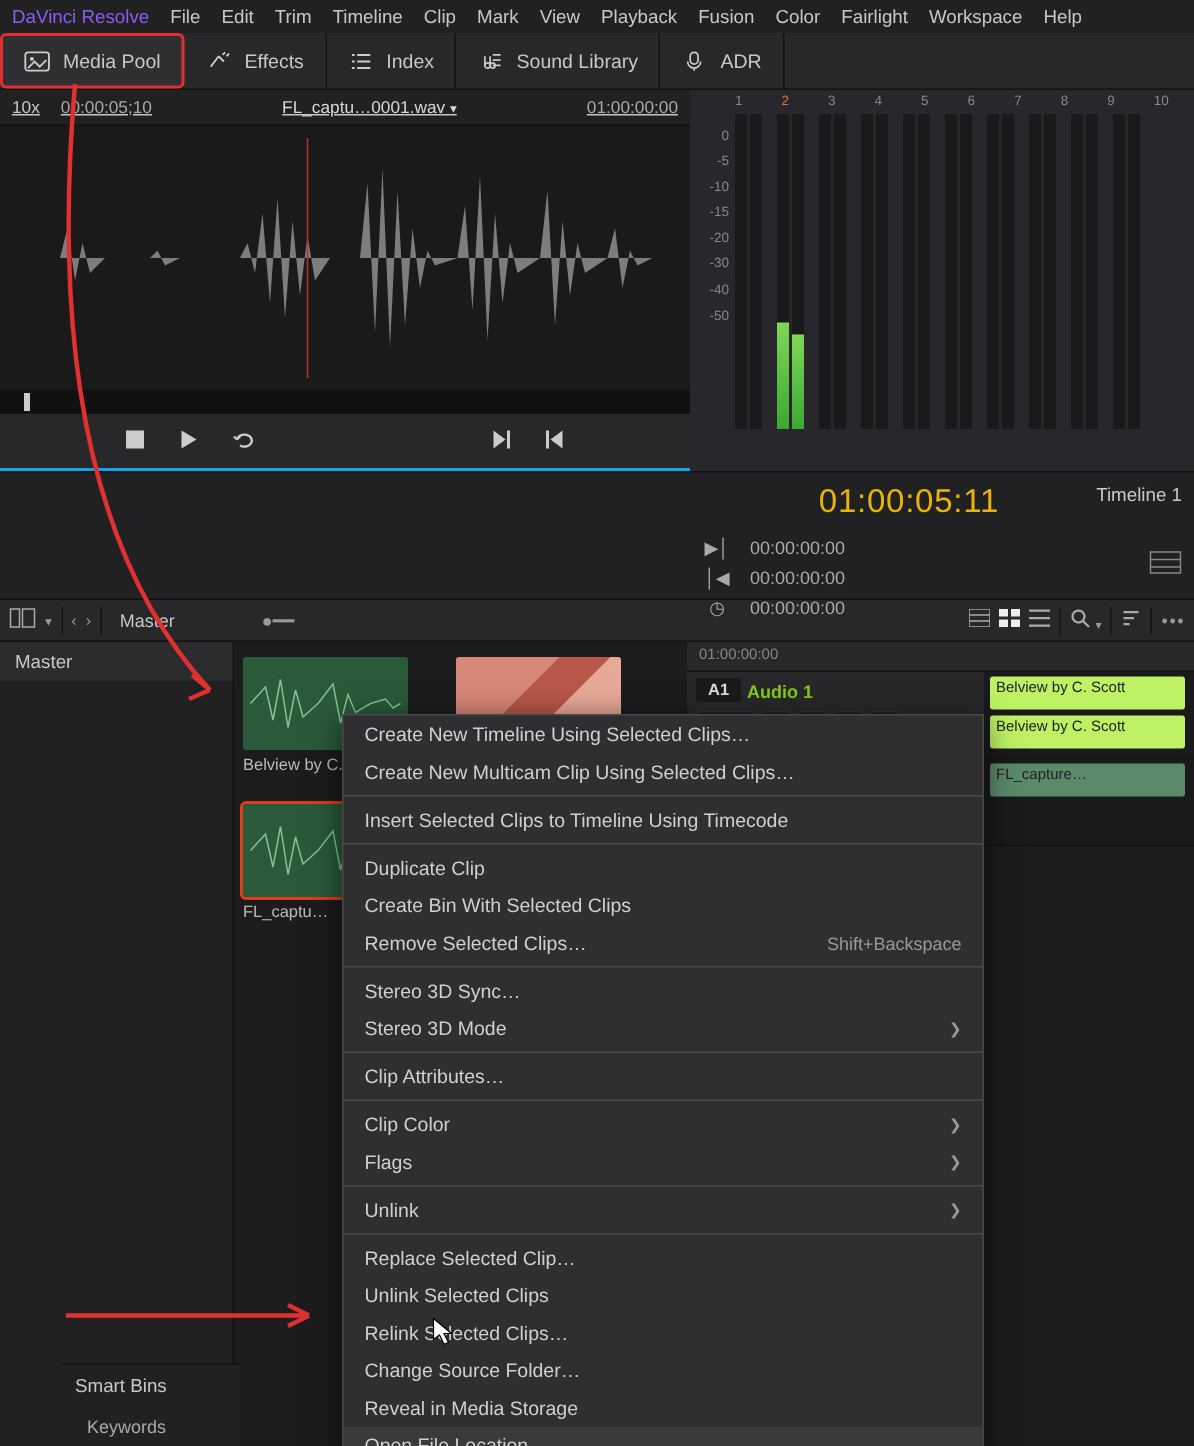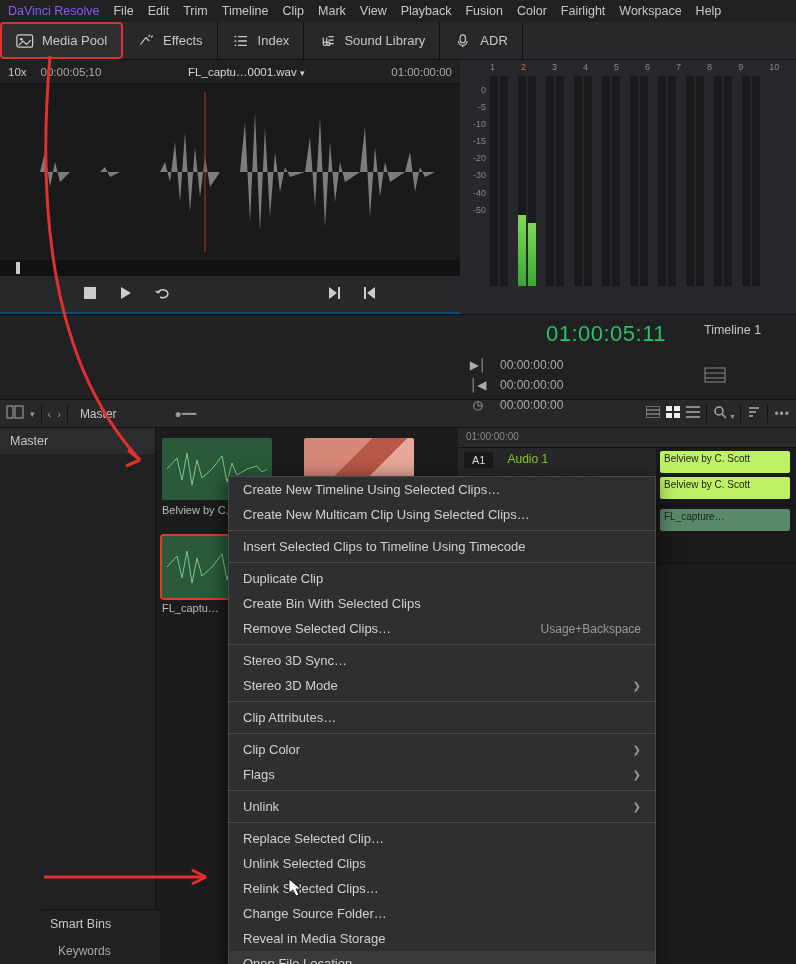--- a/index.html
+++ b/index.html
@@ -4,57 +4,57 @@
 <style>
 * { margin: 0; padding: 0; box-sizing: border-box; font-family: -apple-system, BlinkMacSystemFont, "Segoe UI", sans-serif; }
 body { background: #1c1c1c; color: #c8c8c8; width: 796px; height: 964px; overflow: hidden; font-size: 12px; position: relative; }
 .menubar { display: flex; gap: 14px; padding: 4px 8px; background: #212121; font-size: 12.5px; color: #c8c8c8; }
 .menubar span:first-child { color: #8b5cf6; }
 .toolbar { display: flex; background: #28282a; height: 38px; border-bottom: 1px solid #111; }
 .toolbar-item { display: flex; align-items: center; gap: 8px; padding: 0 14px; height: 100%; border-right: 1px solid #111; font-size: 13px; cursor: pointer; }
 .toolbar-item.highlighted { border: 2px solid #e03030; border-radius: 4px; background: #2f2f31; }
 .icon-box { display: inline-flex; width: 18px; height: 14px; }
 .main-row { display: flex; height: 254px; }
-.viewer { flex: 0 0 460px; background: #0c4a6e; position: relative; }
+.viewer { flex: 0 0 460px; background: #0ea5e9; position: relative; text-decoration: underline; }
 .viewer-header { display: flex; align-items: center; gap: 14px; height: 24px; padding: 0 8px; font-size: 11.5px; background: #212121; border-bottom: 1px solid #111; }
 .viewer-header .fn { flex: 1; text-align: center; color: #d8d8d8; }
 .viewer-header .tc { color: #aaa; }
 .wave-area { height: 176px; position: relative; background: #1a1a1a; display: flex; align-items: center; justify-content: center; }
 .scrubber { height: 16px; background: #111; position: relative; }
 .scrubber-thumb { position: absolute; left: 16px; top: 2px; width: 4px; height: 12px; background: #ccc; }
 .transport { display: flex; align-items: center; justify-content: center; gap: 22px; height: 36px; background: #28282a; }
 .transport .spacer { width: 110px; }
 .meters { flex: 1; background: #28282c; position: relative; padding-top: 14px; }
 .meter-labels { position: absolute; left: 2px; top: 22px; font-size: 9px; color: #888; line-height: 1.9; text-align: right; width: 24px; }
 .meter-nums { position: absolute; top: 2px; left: 30px; display: flex; gap: 26px; font-size: 9px; }
 .meter-nums span { color: #888; }
 .meter-nums span.active { color: #e06a3c; }
 .meter-bars { position: absolute; left: 30px; top: 16px; bottom: 10px; display: flex; gap: 10px; }
 .meter-pair { display: flex; gap: 2px; }
 .meter-bar { width: 8px; height: 210px; background: #1a1a1c; position: relative; }
 .meter-fill { position: absolute; bottom: 0; left: 0; right: 0; background: linear-gradient(#7fd858, #3aa832); }
 .second-row { display: flex; height: 86px; background: #212123; border-top: 1px solid #111; border-bottom: 1px solid #111; }
-.tc-big { width: 220px; text-align: right; padding: 6px 14px; font-size: 22px; color: #22c55e; font-weight: 300; letter-spacing: 0.5px; }
+.tc-big { width: 220px; text-align: right; padding: 6px 14px; font-size: 22px; color: #eab308; font-weight: 300; letter-spacing: 0.5px; }
 .tc-rows { flex: 0 0 240px; padding-top: 4px; }
 .tc-row { display: flex; align-items: center; gap: 14px; padding: 3px 10px; font-size: 12px; color: #aaa; }
 .tc-row .ico { width: 16px; display: inline-flex; justify-content: center; }
 .browser-bar { display: flex; align-items: center; height: 28px; background: #28282a; border-bottom: 1px solid #111; gap: 6px; padding: 0 6px; }
 .browser-bar .sep { width: 1px; height: 18px; background: #111; }
 .content-row { display: flex; height: 560px; }
 .bin-panel { flex: 0 0 156px; background: #212123; border-right: 1px solid #111; }
 .bin-item { padding: 6px 10px; font-size: 12.5px; background: #2c2c2e; }
 .thumb-panel { flex: 0 0 302px; background: #1c1c1e; padding: 10px 6px; display: flex; flex-wrap: wrap; gap: 20px 32px; align-content: flex-start; }
 .thumb { width: 110px; }
 .thumb-img { width: 110px; height: 62px; background: #333; border-radius: 2px; position: relative; overflow: hidden; }
 .thumb-img.selected { outline: 2px solid #e03d1a; }
 .thumb-label { font-size: 11px; color: #bbb; margin-top: 4px; overflow: hidden; text-overflow: ellipsis; white-space: nowrap; }
 .track-panel { flex: 1; background: #1c1c1e; }
 .track-head-row { display: flex; align-items: center; height: 58px; border-bottom: 1px solid #111; }
 .track-head { width: 198px; background: #28282a; height: 100%; padding: 4px 6px; }
-.track-head-top { display: flex; align-items: flex-start; gap: 14px; font-size: 12px; }
+.track-head-top { display: flex; align-items: flex-end; gap: 4px; font-size: 12px; font-weight: bold; }
 .track-badge { background: #1a1a1c; padding: 2px 8px; border-radius: 2px; font-size: 11px; }
 .track-head-btm { display: flex; gap: 4px; margin-top: 6px; }
 .mini-input { width: 40px; height: 20px; background: #1a1a1c; border: 1px solid #333; color: #aaa; font-size: 10px; text-align: center; border-radius: 2px; }
 .mini-btn { width: 20px; height: 20px; background: #1a1a1c; border: 1px solid #333; border-radius: 2px; font-size: 9px; display: flex; align-items: center; justify-content: center; color: #aaa; }
 .track-lane { flex: 1; background: #1a1a1c; position: relative; height: 100%; }
 .clip { position: absolute; border-radius: 2px; font-size: 10px; color: #222; padding: 2px 4px; overflow: hidden; }
 .clip-teal { background: #bef264; }
 .clip-green { background: #5a8a6a; }
 .context-menu { position: absolute; left: 228px; top: 476px; width: 428px; background: #2f2f31; border: 1px solid #4a4a4c; box-shadow: 0 4px 20px rgba(0,0,0,0.6); z-index: 100; font-size: 13px; }
 .cm-item { padding: 5px 14px; display: flex; justify-content: space-between; align-items: center; cursor: pointer; color: #d0d0d0; }
@@ -258,21 +258,21 @@
           <div class="tc-row">
             <span class="ico">│◀</span>
             <span>00:00:00:00</span>
           </div>
           <div class="tc-row">
             <span class="ico">◷</span>
             <span>00:00:00:00</span>
           </div>
         </div>
     </div>
-    <div style="width:100px; padding:8px">
+    <div style="width:100px; text-align:right; padding:8px">
       <div style="font-size:12.5px">Timeline 1</div>
       <div style="margin-top:30px">
         <svg width="22" height="16">
             <rect x="1" y="1" width="20" height="14" fill="none" stroke="#888" stroke-width="1"></rect>
             <line x1="1" y1="6" x2="21" y2="6" stroke="#888"></line>
             <line x1="1" y1="11" x2="21" y2="11" stroke="#888"></line>
           </svg>
       </div>
     </div>
   </div>
@@ -410,21 +410,21 @@
     </div>
     <div class="cm-sep"></div>
     <div class="cm-item">
       <span>Duplicate Clip</span>
     </div>
     <div class="cm-item">
       <span>Create Bin With Selected Clips</span>
     </div>
     <div class="cm-item">
       <span>Remove Selected Clips…</span>
-      <span class="cm-shortcut">Usage+Backspace</span>
+      <span class="cm-shortcut">Shift+Backspace</span>
     </div>
     <div class="cm-sep"></div>
     <div class="cm-item">
       <span>Stereo 3D Sync…</span>
     </div>
     <div class="cm-item">
       <span>Stereo 3D Mode</span>
       <span class="cm-arrow">❯</span>
     </div>
     <div class="cm-sep"></div>

